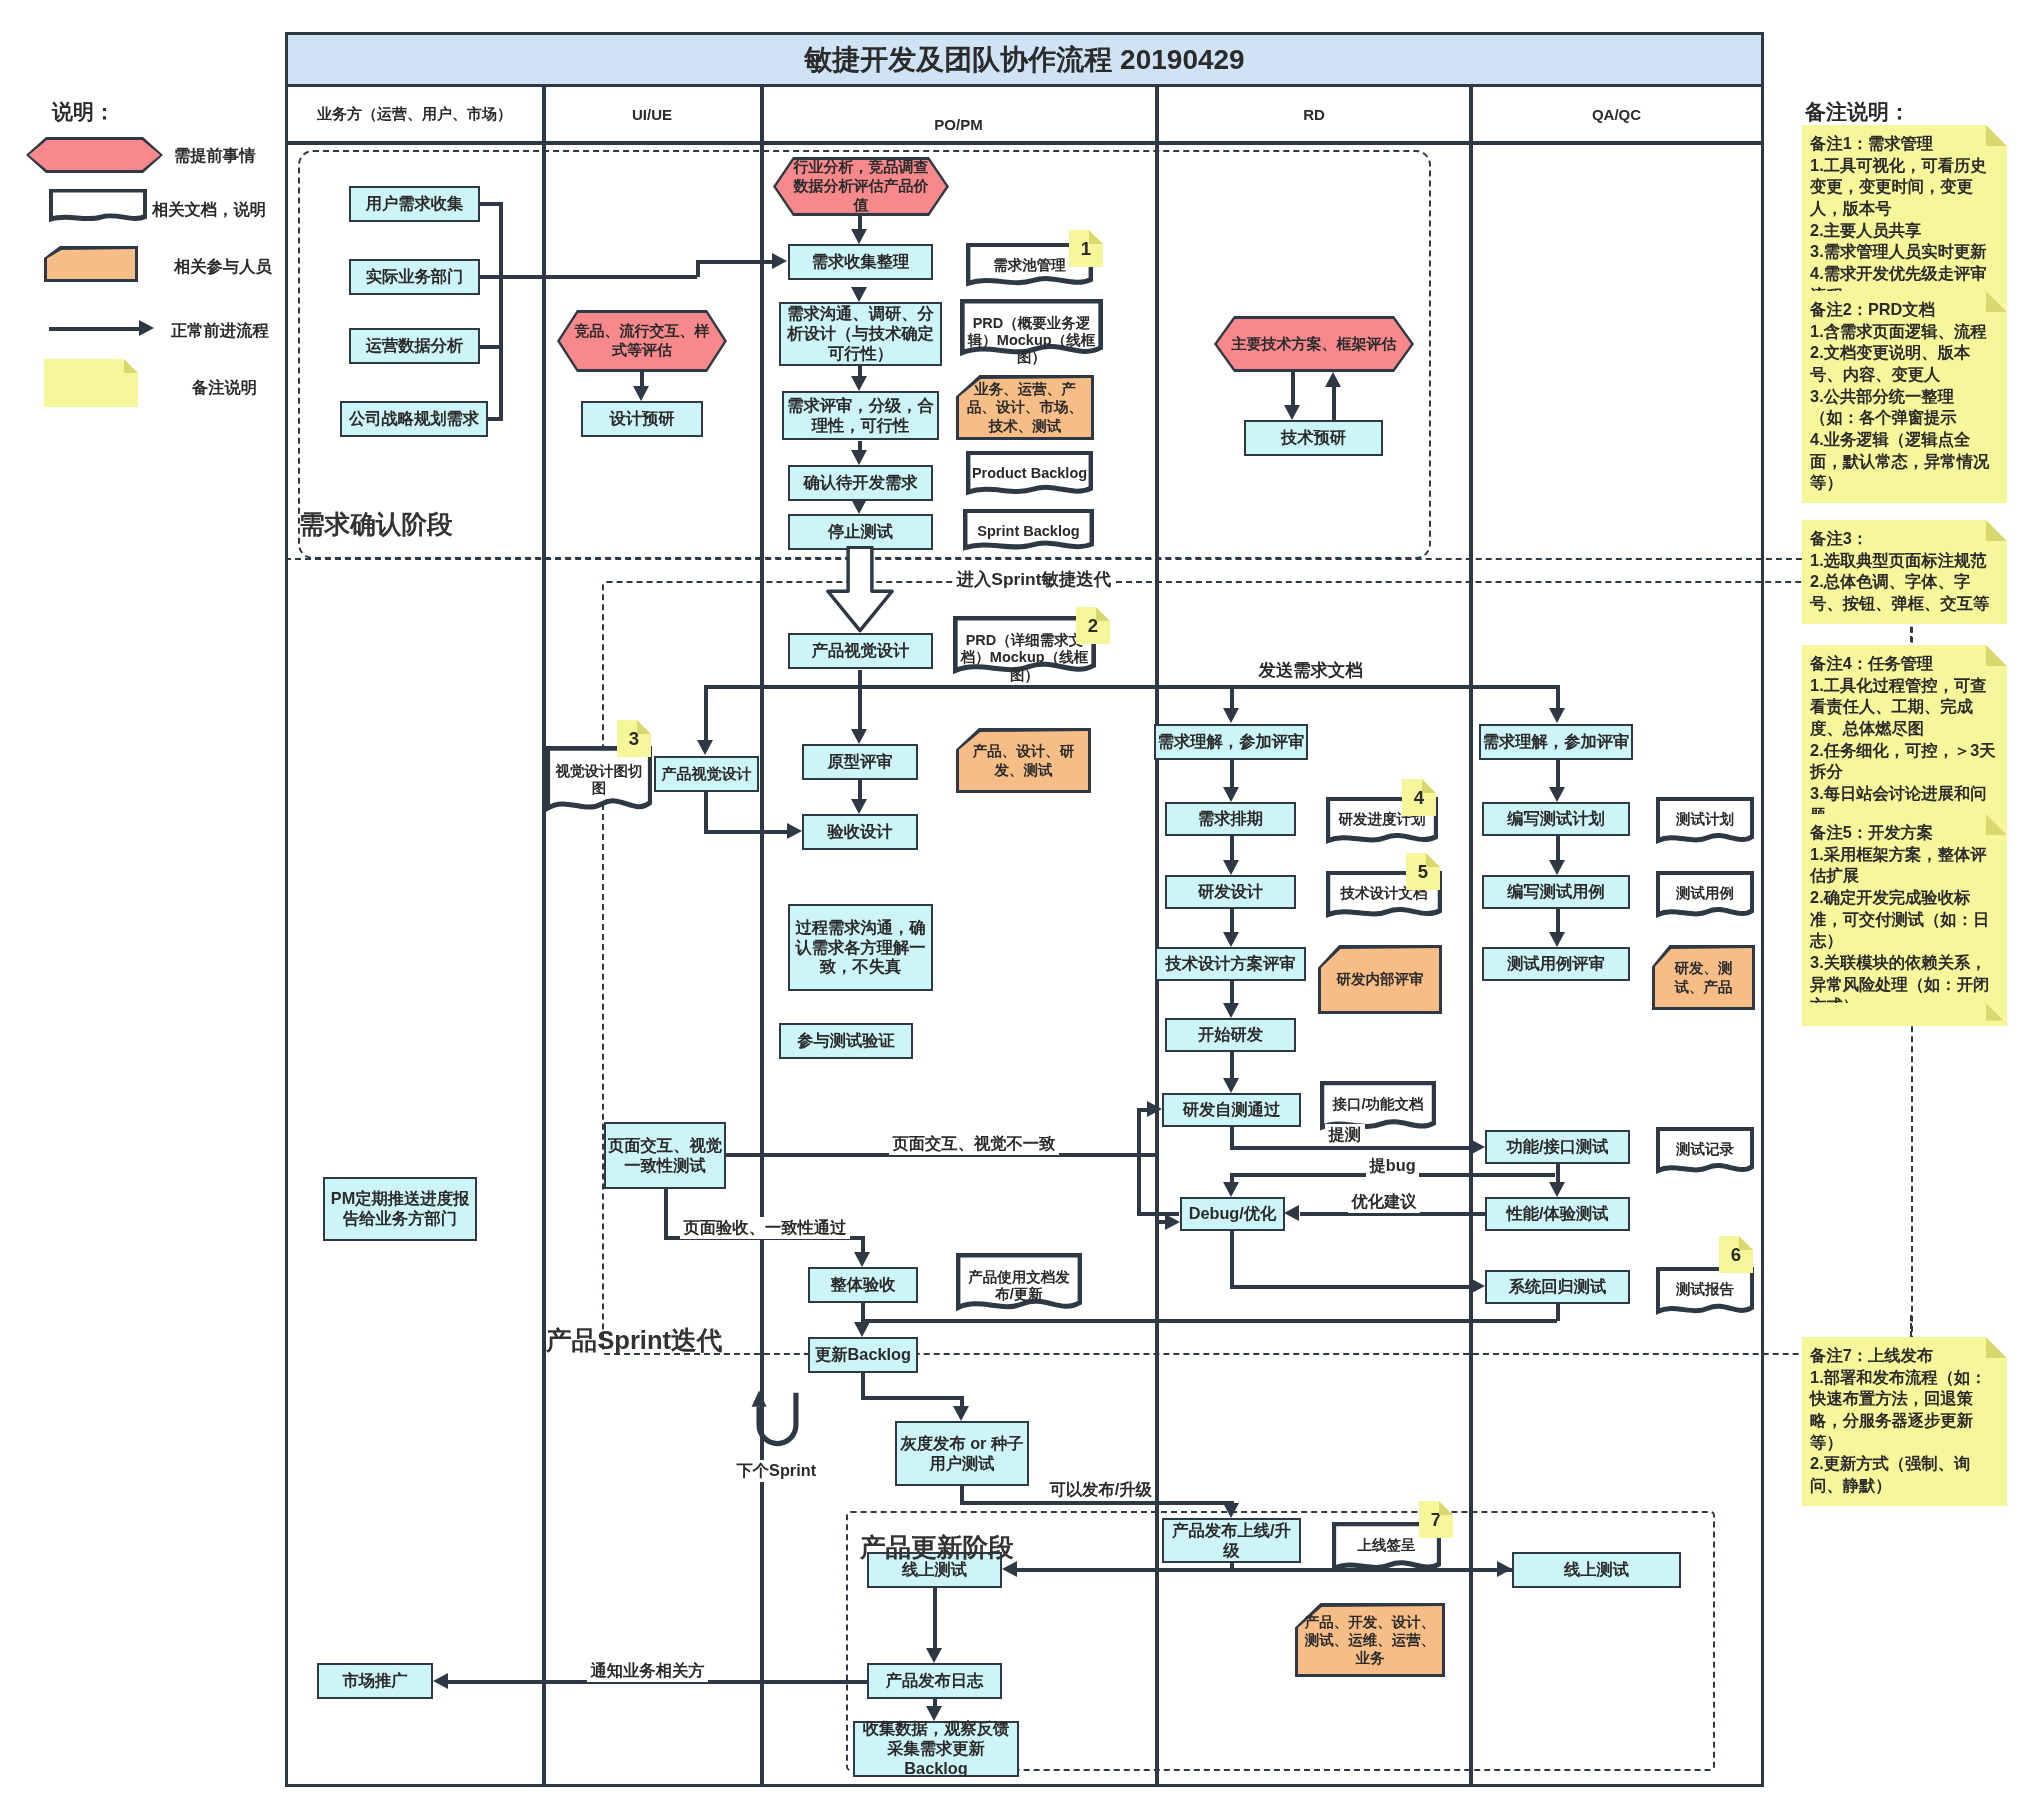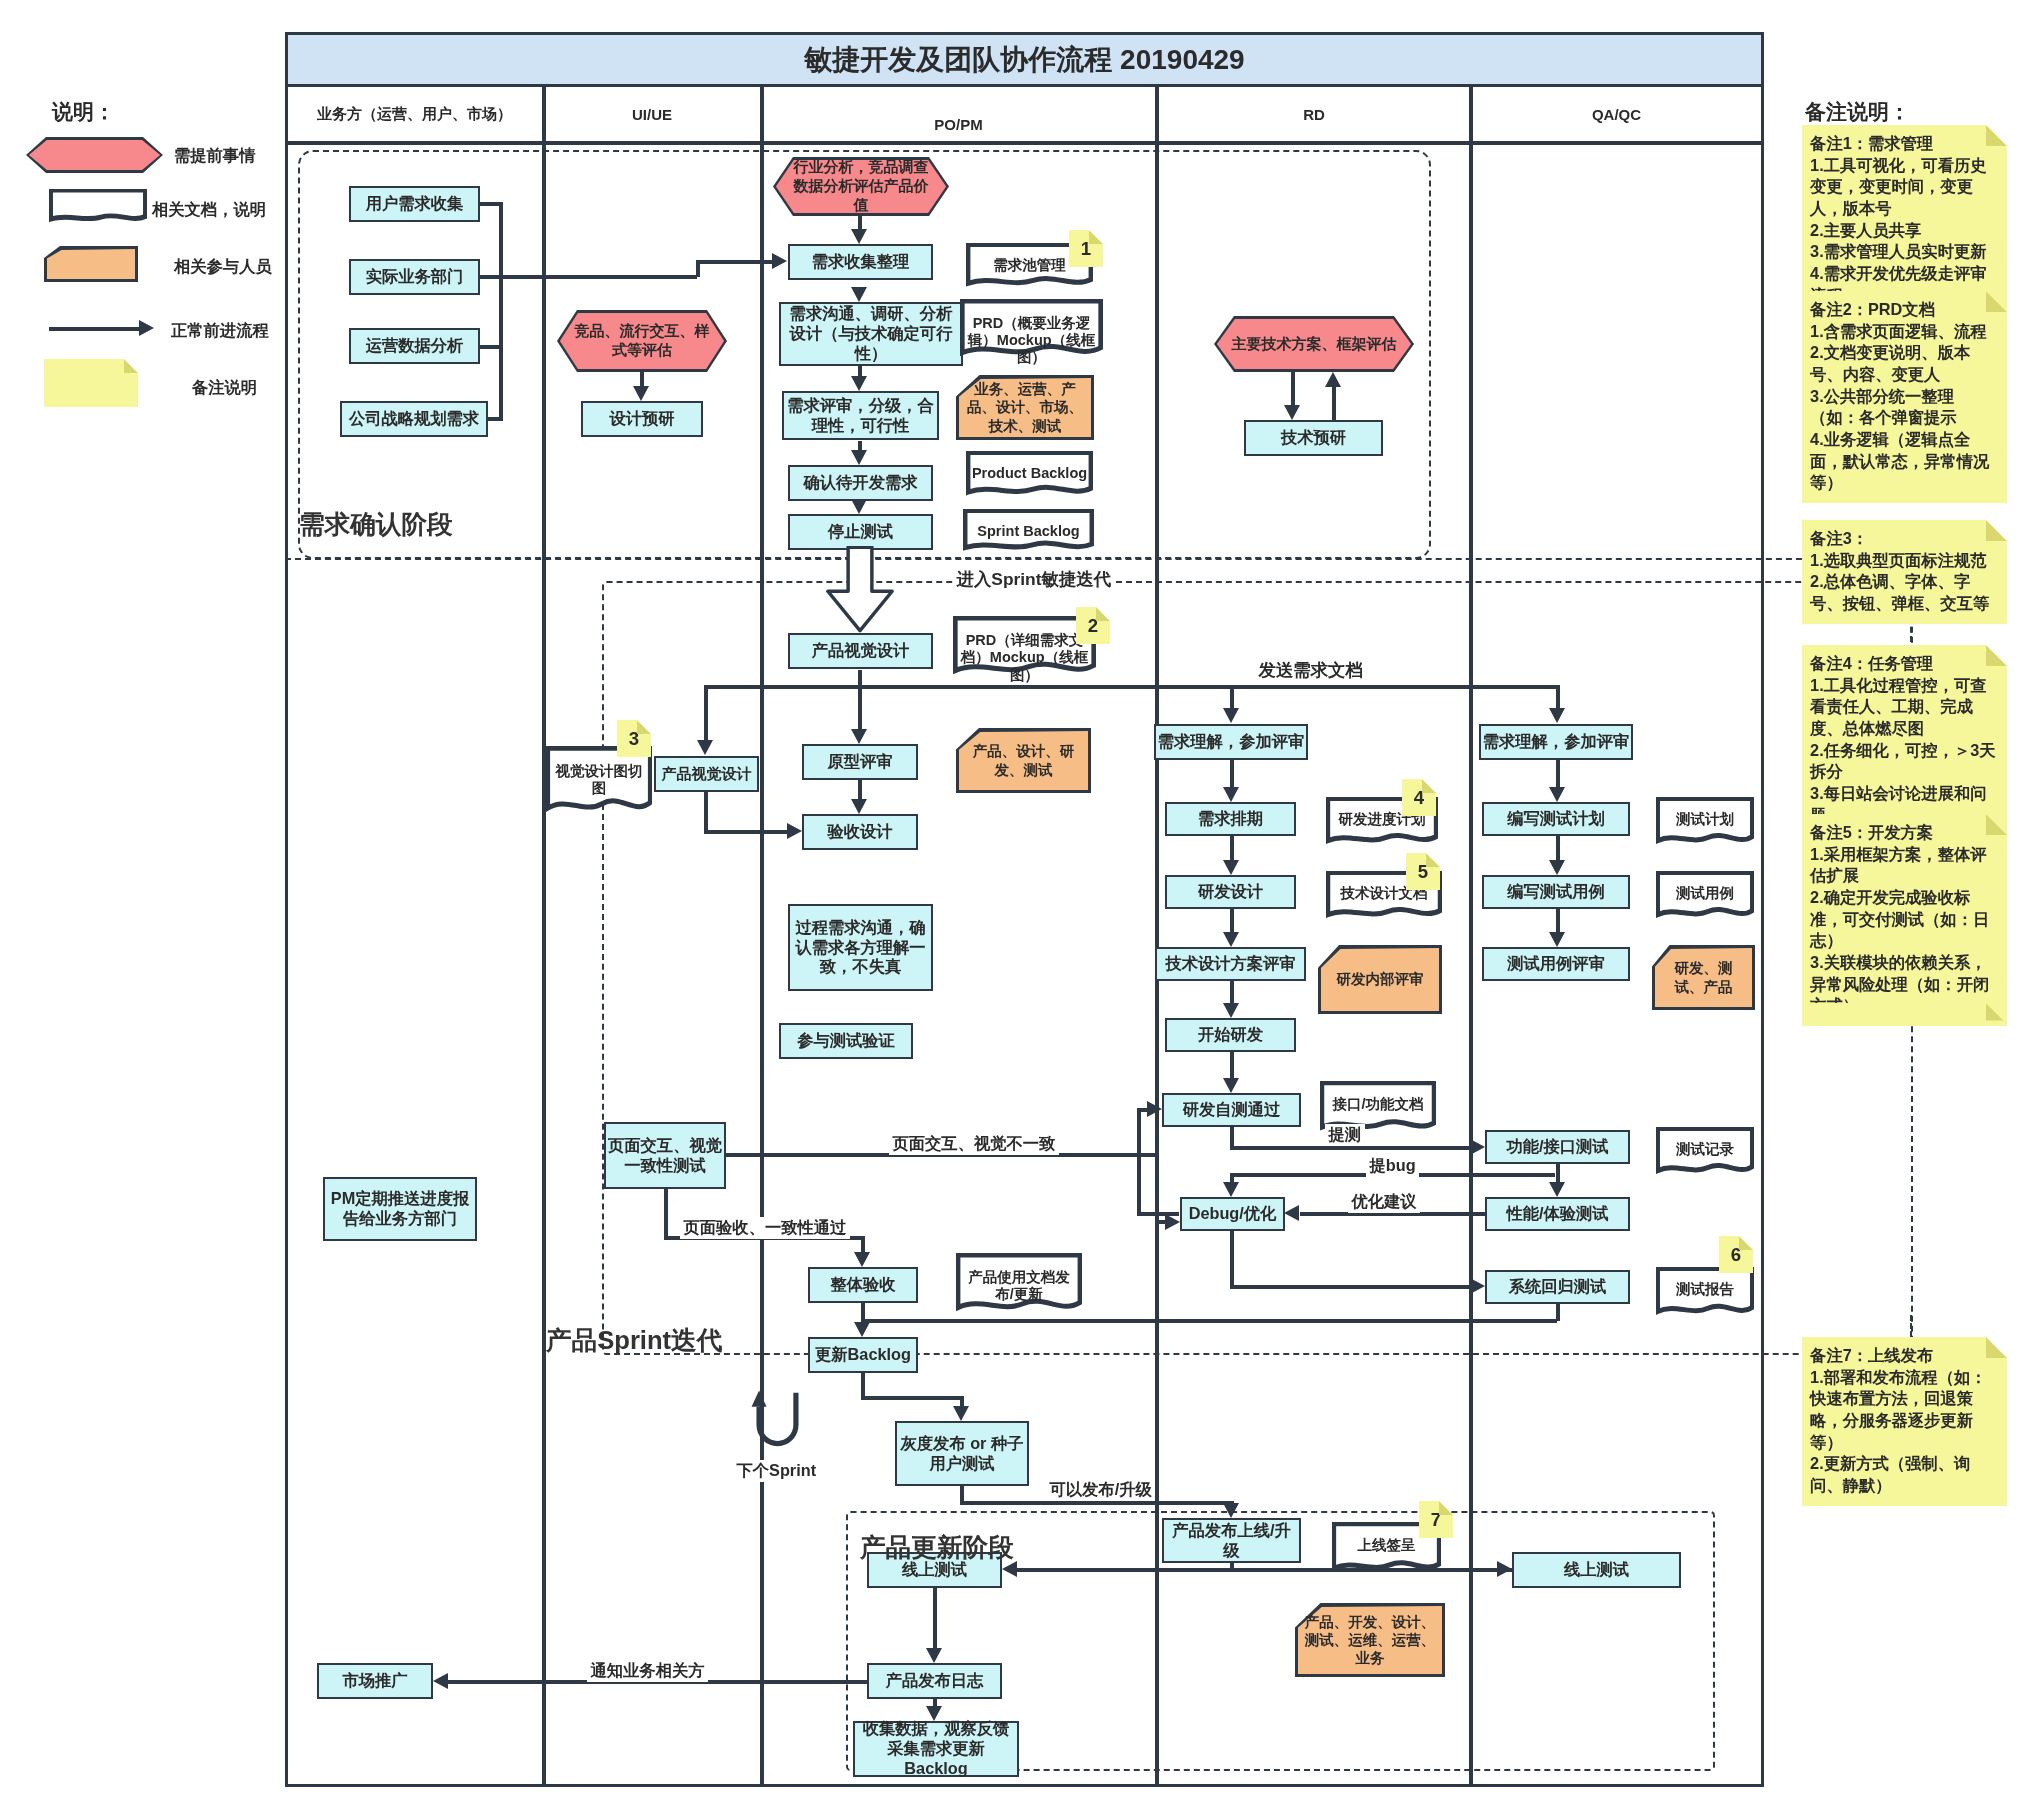--- a/index.html
+++ b/index.html
@@ -139,21 +139,21 @@
 <div class="box" style="left:581px;top:401px;width:122px;height:36px;">设计预研</div>
 <div class="lv" style="left:640px;top:372px;height:15px;"></div>
 <div class="ah ah-d" style="left:633px;top:386px;"></div>
 
 <div class="shp hex" style="left:773px;top:157px;width:176px;height:59px;">
   <div class="bg hexc"></div>
     <div class="fg hexf"></div>
     <div class="t">行业分析，竞品调查数据分析评估产品价值</div>
   </div>
 <div class="box" style="left:788px;top:244px;width:145px;height:36px;">需求收集整理</div>
-<div class="box" style="left:779px;top:302px;width:184px;height:64px;">需求沟通、调研、分析设计（与技术确定可行性）</div>
+<div class="box" style="left:779px;top:302px;width:163px;height:64px;">需求沟通、调研、分析设计（与技术确定可行性）</div>
 <div class="box" style="left:782px;top:391px;width:157px;height:49px;">需求评审，分级，合理性，可行性</div>
 <div class="box" style="left:788px;top:465px;width:145px;height:36px;">确认待开发需求</div>
 <div class="box" style="left:788px;top:514px;width:145px;height:36px;">停止测试</div>
 <div class="lv" style="left:858px;top:216px;height:12.8px;"></div>
 <div class="ah ah-d" style="left:851px;top:229px;"></div>
 <div class="ah ah-d" style="left:851px;top:287px;"></div>
 <div class="lv" style="left:858px;top:366px;height:12.2px;"></div>
 <div class="ah ah-d" style="left:851px;top:376px;"></div>
 <div class="lv" style="left:858px;top:441px;height:11.6px;"></div>
 <div class="ah ah-d" style="left:851px;top:450px;"></div>

